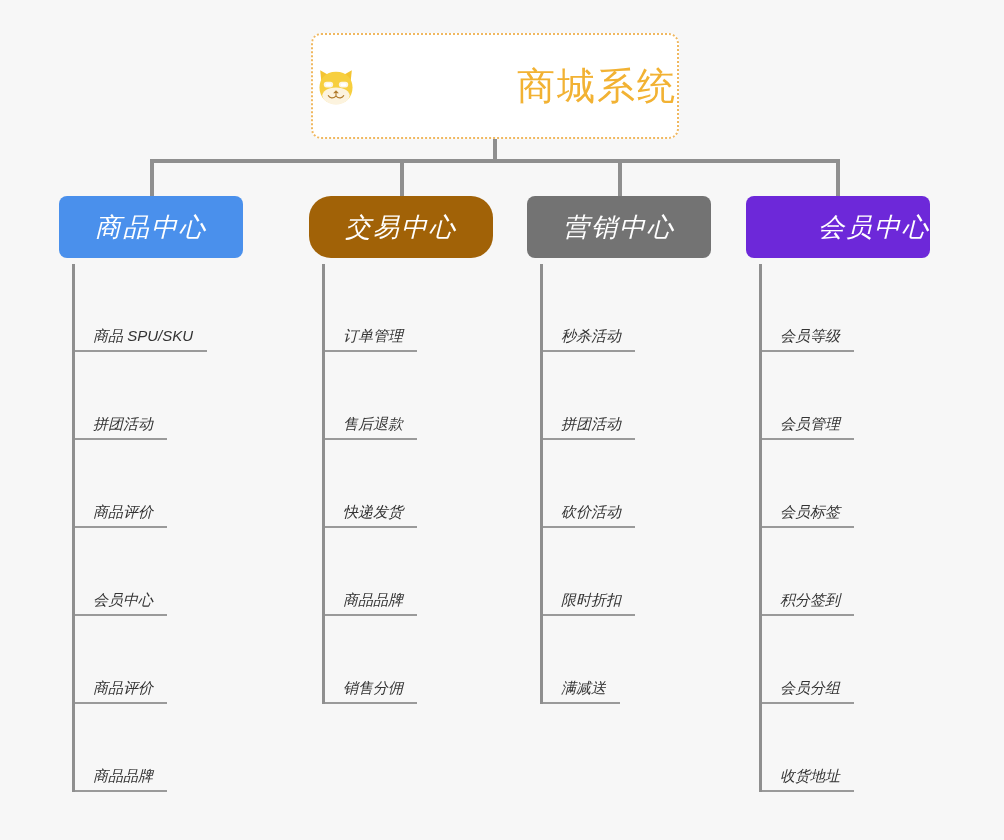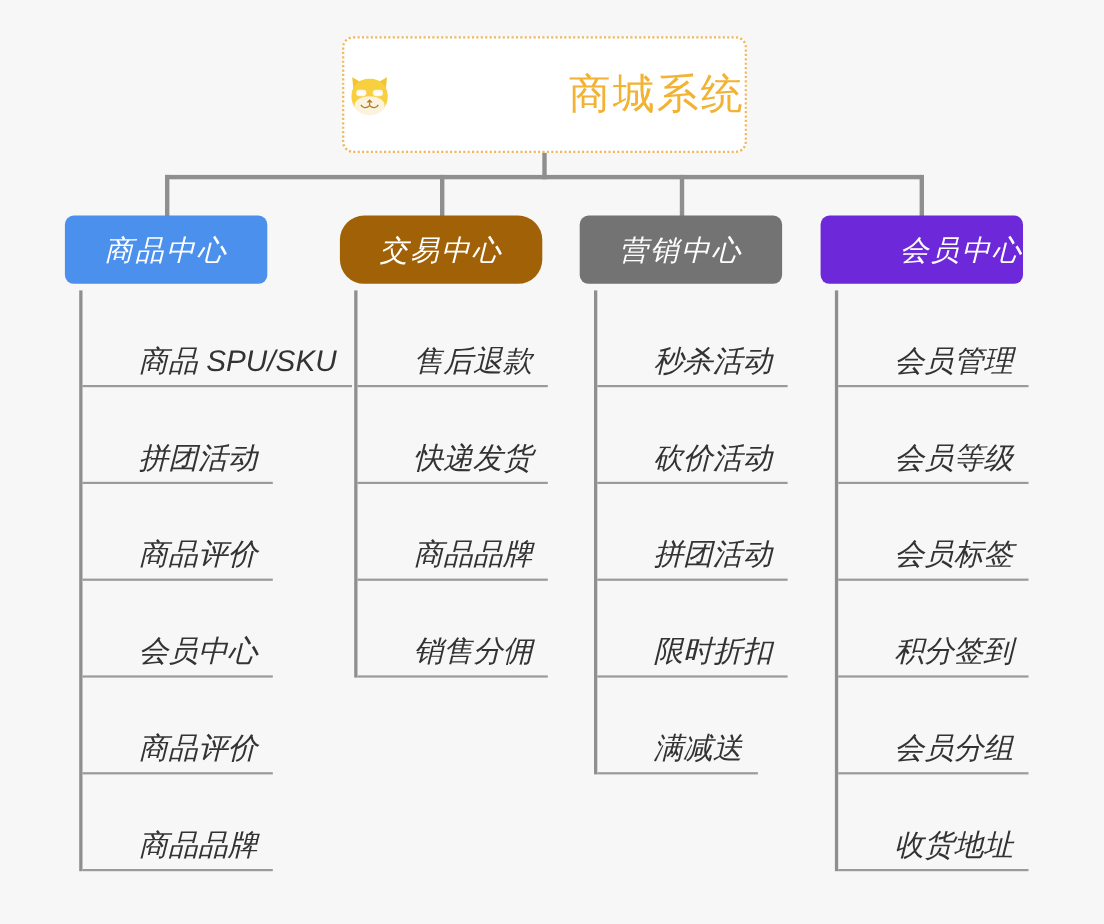--- a/index.html
+++ b/index.html
@@ -104,24 +104,24 @@
   }
   .leaf {
     position: relative;
     height: 88px;
     box-sizing: border-box;
     display: flex;
     align-items: flex-end;
   }
   .leaf-text {
     display: inline-block;
-    font-size: 27px;
+    font-size: 15px;
     color: #333333;
     white-space: nowrap;
-    padding: 0 14px 6px 51px;
+    padding: 0 14px 6px 18px;
     border-bottom: 2px solid #9a9a9a;
     line-height: 1.15;
   }
 </style>
 </head>
 <body>
 
 <div id="mindmap">
 
   <div class="root-node">
@@ -180,20 +180,23 @@
             <span class="leaf-text">商品品牌</span>
           </div>
         </div>
       </div>
       <div class="column" style="left: 309px; width: 184px;">
         <div class="cat-box" style="background: #a16207; border-radius: 22px;">
           <span>交易中心</span>
         </div>
         <div class="leaf-list">
           <div class="leaf">
+            <span class="leaf-text">订单管理</span>
+          </div>
+          <div class="leaf">
             <span class="leaf-text">售后退款</span>
           </div>
           <div class="leaf">
             <span class="leaf-text">快递发货</span>
           </div>
           <div class="leaf">
             <span class="leaf-text">商品品牌</span>
           </div>
           <div class="leaf">
             <span class="leaf-text">销售分佣</span>
@@ -202,45 +205,45 @@
       </div>
       <div class="column" style="left: 527px; width: 184px;">
         <div class="cat-box" style="background: #737373;">
           <span>营销中心</span>
         </div>
         <div class="leaf-list">
           <div class="leaf">
             <span class="leaf-text">秒杀活动</span>
           </div>
           <div class="leaf">
+            <span class="leaf-text">拼团活动</span>
+          </div>
+          <div class="leaf">
             <span class="leaf-text">砍价活动</span>
-          </div>
-          <div class="leaf">
-            <span class="leaf-text">拼团活动</span>
           </div>
           <div class="leaf">
             <span class="leaf-text">限时折扣</span>
           </div>
           <div class="leaf">
             <span class="leaf-text">满减送</span>
           </div>
         </div>
       </div>
       <div class="column" style="left: 746px; width: 184px;">
         <div class="cat-box" style="background: #6d28d9; justify-content: flex-end;">
           <span>会员中心</span>
         </div>
         <div class="leaf-list">
           <div class="leaf">
+            <span class="leaf-text">会员等级</span>
+          </div>
+          <div class="leaf">
             <span class="leaf-text">会员管理</span>
           </div>
           <div class="leaf">
-            <span class="leaf-text">会员等级</span>
-          </div>
-          <div class="leaf">
             <span class="leaf-text">会员标签</span>
           </div>
           <div class="leaf">
             <span class="leaf-text">积分签到</span>
           </div>
           <div class="leaf">
             <span class="leaf-text">会员分组</span>
           </div>
           <div class="leaf">
             <span class="leaf-text">收货地址</span>

